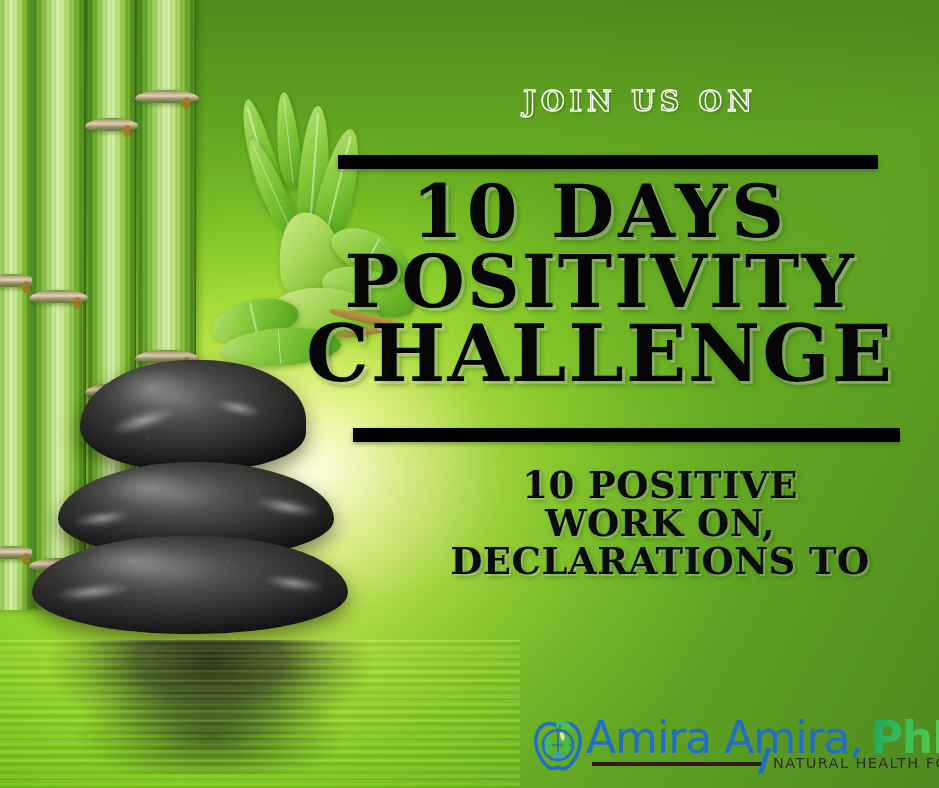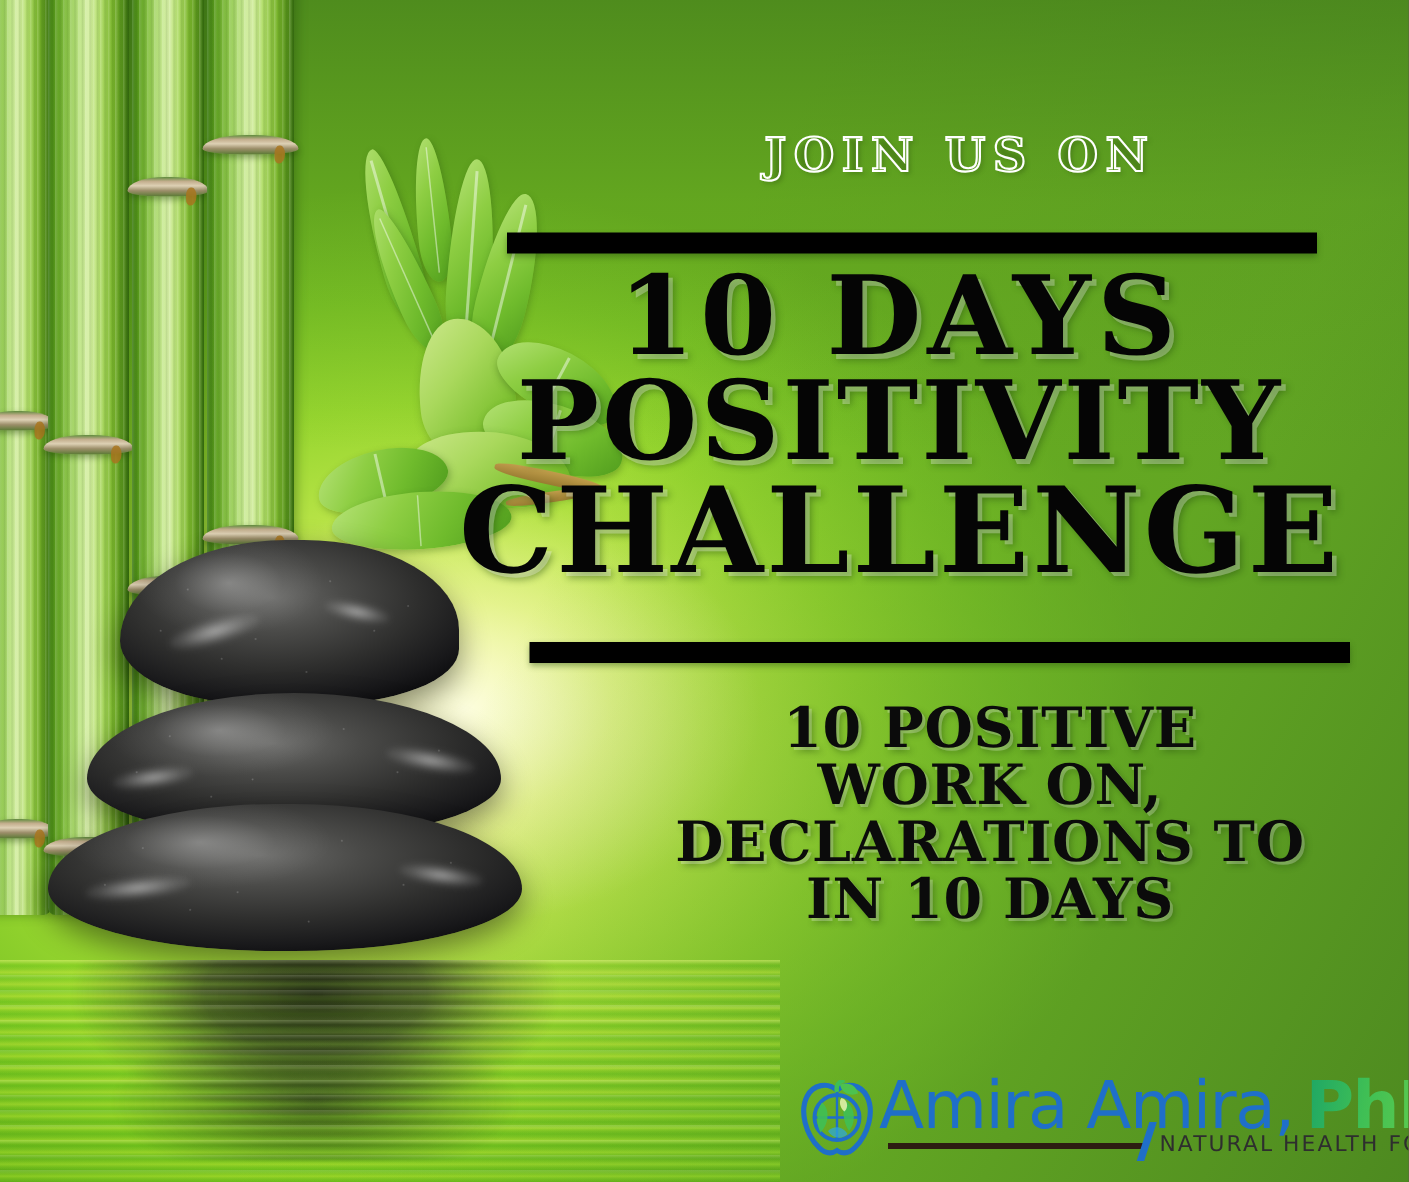--- a/index.html
+++ b/index.html
@@ -143,21 +143,21 @@
     mix-blend-mode:soft-light;
   }
 
   
   .content{position:absolute;inset:0;}
 
   .joinus{
     position:absolute;left:430px;top:86px;width:420px;
     text-align:center;
     font-family:"DejaVu Serif", serif;
-    font-size:31px;font-weight:700;letter-spacing:5px;
+    font-size:27px;font-weight:700;letter-spacing:5px;
     color:#ffffff;
     -webkit-text-stroke:0;
     text-shadow:
       1.5px 0 0 rgba(255,255,255,.55),
       -1.5px 0 0 rgba(255,255,255,.55),
       0 1.5px 0 rgba(255,255,255,.45),
       2px 2px 2px rgba(60,110,20,.35);
   }
   .joinus .inner{
     display:inline-block;
@@ -359,21 +359,20 @@
       <span class="hl-line hl2">POSITIVITY</span>
       <span class="hl-line hl3">CHALLENGE</span>
     </div>
 
     <div class="rule rule-bot"></div>
 
     <div class="body-copy">
       <span>10 POSITIVE</span>
       <span>WORK ON,</span>
       <span>DECLARATIONS TO</span>
-      <span>IN 10 DAYS</span>
     </div>
 
     <div class="logo">
       <div class="logo-mark">
         <svg viewBox="0 0 56 52" width="56" height="52" aria-hidden="true">
           <path d="M28 7 C22 1, 12 3, 8 11 C3 21, 7 36, 16 45 C21 50, 25 49, 28 47
                    C31 49, 35 50, 40 45 C49 36, 53 21, 48 11 C44 3, 34 1, 28 7 Z" fill="none" stroke="#1f6fc9" stroke-width="3.4"></path>
           <path d="M28 8 C27 4, 29 1, 33 0" fill="none" stroke="#3fbf55" stroke-width="3"></path>
           <path d="M30 3 C36 1, 41 4, 42 9 C37 11, 31 9, 30 3 Z" fill="#4cc24f"></path>
           <circle cx="28" cy="25" r="15" fill="none" stroke="#1f6fc9" stroke-width="2.6"></circle>

